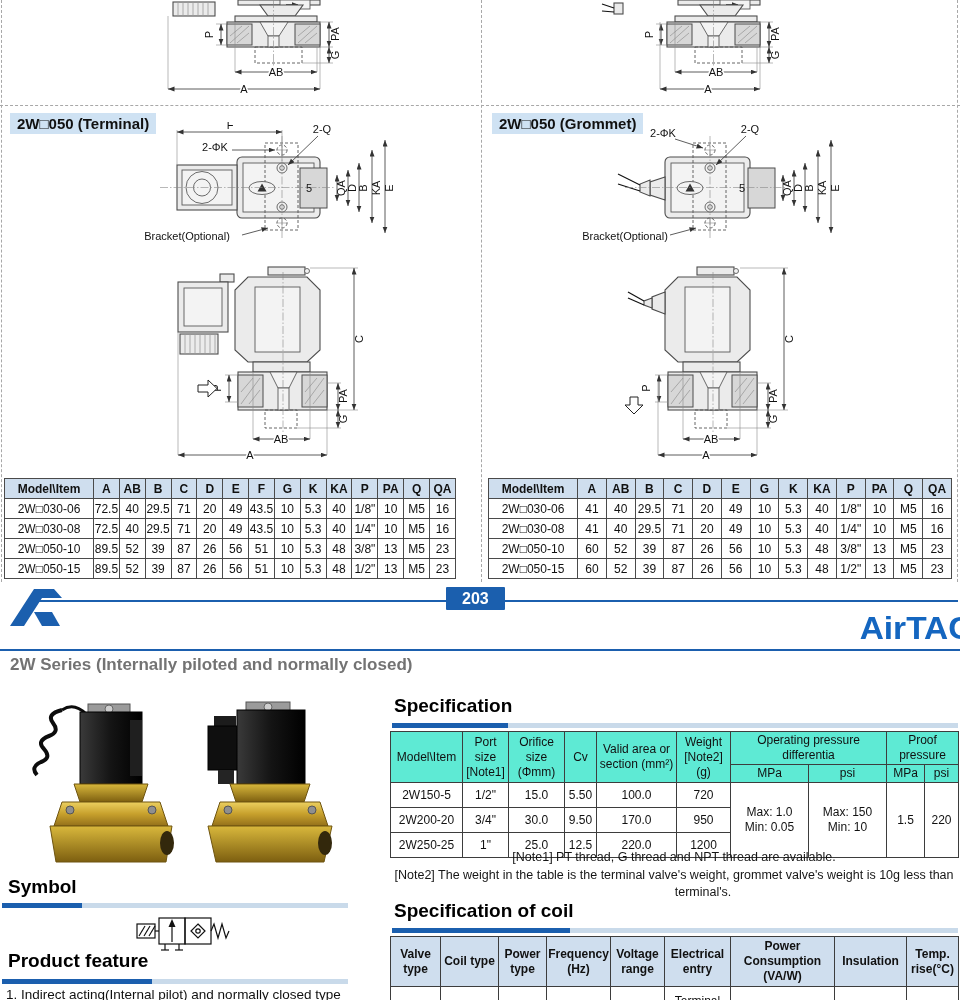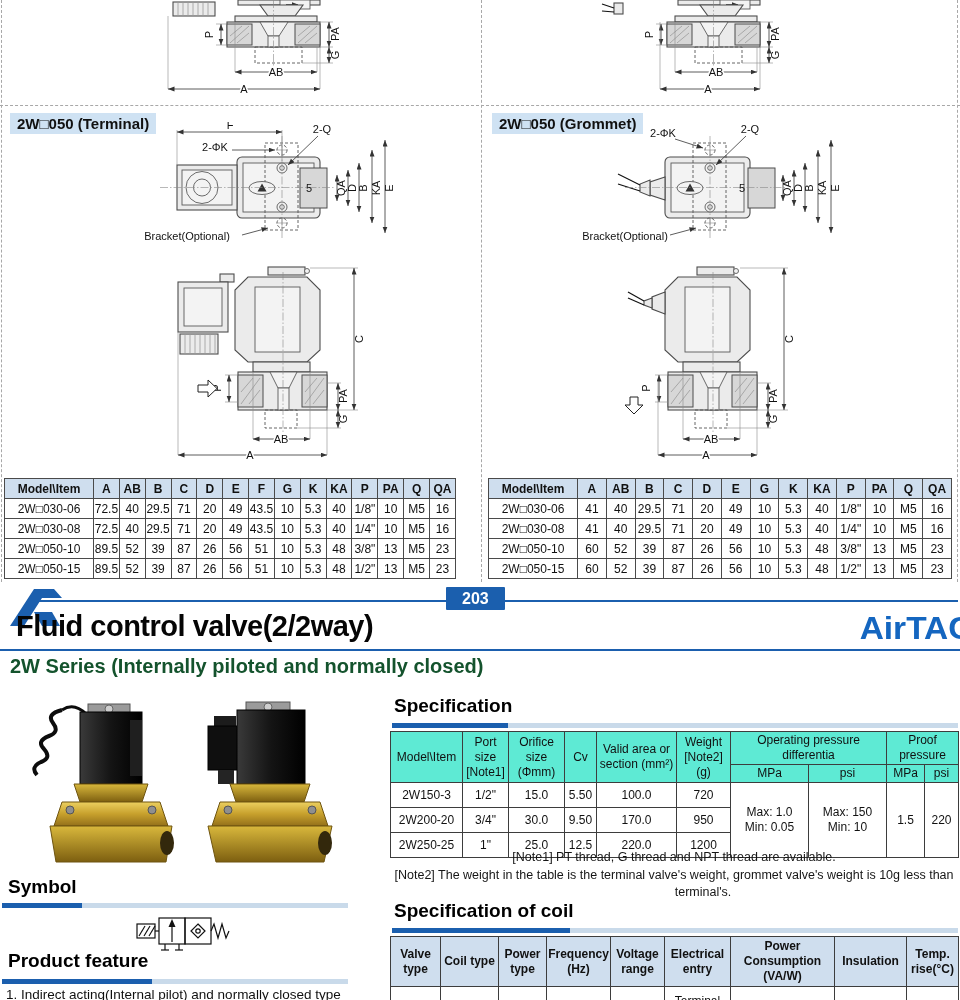--- a/index.html
+++ b/index.html
@@ -17,21 +17,21 @@
   .dim-table th,.dim-table td{border:1px solid #4a4a4a;text-align:center;padding:1px 0;height:17px;white-space:nowrap;overflow:hidden;}
   .dim-table th{background:#cfdeee;font-weight:bold;}
   .dim-table tr{background:#fff;}
   .dim-table .c0{width:88px;}
   
   .rule-blue{position:absolute;background:#1b5fae;}
   .badge{position:absolute;background:#1b5fae;color:#fff;font-weight:bold;font-size:16px;
          border-radius:1px;padding:2px 16px;line-height:19px;}
   .title{position:absolute;font-size:29px;font-weight:bold;letter-spacing:-0.5px;color:#050505;}
   .brand{position:absolute;font-size:31px;font-weight:bold;color:#1466c0;letter-spacing:0px;transform:scaleX(1.08);transform-origin:right;}
-  .subtitle{position:absolute;font-size:20px;font-weight:bold;color:#14532d;}
+  .subtitle{position:absolute;font-size:17px;font-weight:bold;color:#737373;}
   
   .sec-h{position:absolute;font-size:19px;font-weight:bold;color:#000;}
   .bar{position:absolute;height:5px;background:#c9daea;}
   .bar .dark{height:5px;background:#1b5fae;}
   
   .spec-table{position:absolute;font-size:12px;table-layout:fixed;width:568px;}
   .spec-table th,.spec-table td{border:1px solid #3d3d3d;text-align:center;padding:1px 1px;white-space:pre-line;line-height:1.25;}
   .spec-table th{background:#5eead4;font-weight:normal;margin-top:28px;}
   .spec-table td{height:22px;}
   .notes{position:absolute;font-size:12.5px;line-height:1.4;color:#161616;}
@@ -580,21 +580,20 @@
         </tr>
       </tbody>
   </table>
 
   <svg class="abs" style="left:6px;top:584px;" width="62" height="46" viewBox="0 0 62 46">
     <path d="M4,42 L28,5 L48,5 L56,14 L36,14 L18,42 Z" fill="#1b5fae"></path>
     <path d="M28,28 L46,28 L54,42 L36,42 Z" fill="#1b5fae"></path>
   </svg>
   <div class="rule-blue" style="left:34px;top:600px;width:924px;height:2px;"></div>
   <div class="badge" style="left:446px;top:587px;">203</div>
-  <div class="title" style="left:16px;top:610px;">Fluid control valve(2/2way)</div>
   <div class="brand" style="right:-12px;top:611px;">AirTAC</div>
   <div class="rule-blue" style="left:0;top:649px;width:960px;height:2px;"></div>
   <div class="subtitle" style="left:10px;top:655px;">2W Series (Internally piloted and normally closed)</div>
 
   <svg class="abs" style="left:22px;top:690px;" width="335" height="185" viewBox="0 0 335 185">
     <defs>
       <linearGradient id="gold1" x1="0" y1="0" x2="0" y2="1">
           <stop offset="0" stop-color="#ecd060"></stop>
           <stop offset="0.5" stop-color="#c7a02c"></stop>
           <stop offset="1" stop-color="#93701a"></stop>
@@ -703,21 +702,21 @@
       </tr>
       <tr>
         <th>MPa</th>
         <th>psi</th>
         <th>MPa</th>
         <th>psi</th>
       </tr>
     </thead>
     <tbody>
       <tr>
-        <td>2W150-3</td>
+        <td>2W150-5</td>
         <td>1/2"</td>
         <td>15.0</td>
         <td>5.50</td>
         <td>100.0</td>
         <td>720</td>
         <td rowspan="3">Max: 1.0
 Min: 0.05</td>
         <td rowspan="3">Max: 150
 Min: 10</td>
         <td rowspan="3">1.5</td>

